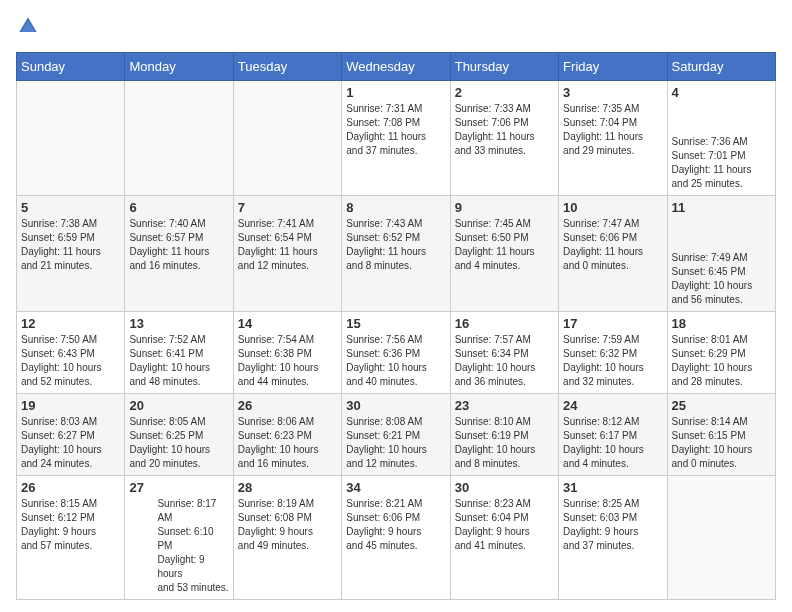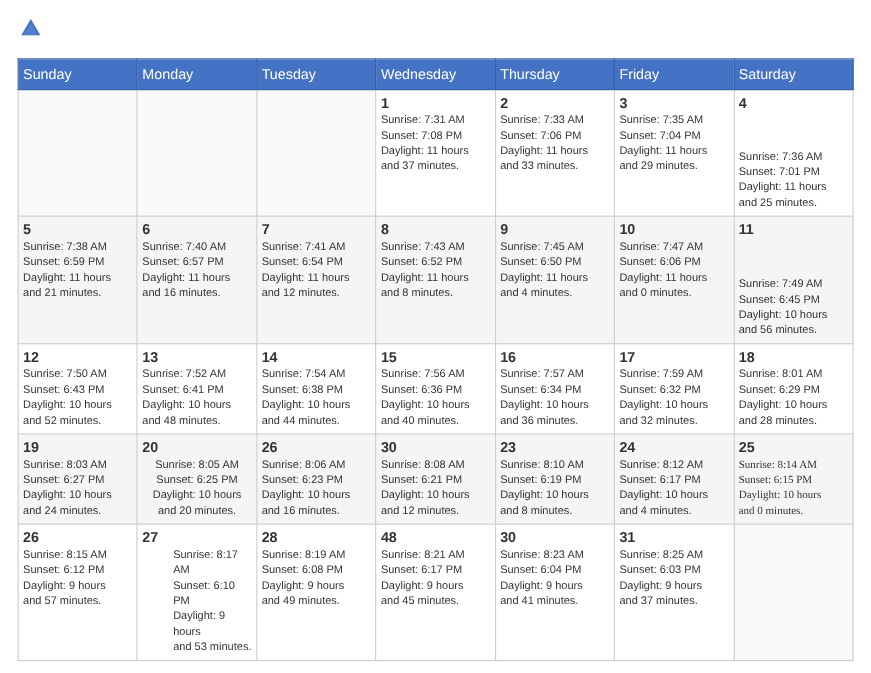--- a/index.html
+++ b/index.html
@@ -266,21 +266,21 @@
       <tr>
         <td>
           <span class="day-num">19</span>
           <div class="day-info" style="white-space: pre-line;">Sunrise: 8:03 AM
 Sunset: 6:27 PM
 Daylight: 10 hours
 and 24 minutes.</div>
         </td>
         <td>
           <span class="day-num">20</span>
-          <div class="day-info" style="white-space: pre-line; text-align: center;">Sunrise: 8:05 AM
+          <div class="day-info" style="white-space: pre-line;">Sunrise: 8:05 AM
 Sunset: 6:25 PM
 Daylight: 10 hours
 and 20 minutes.</div>
         </td>
         <td>
           <span class="day-num">26</span>
           <div class="day-info" style="white-space: pre-line;">Sunrise: 8:06 AM
 Sunset: 6:23 PM
 Daylight: 10 hours
 and 16 minutes.</div>
@@ -301,21 +301,21 @@
         </td>
         <td>
           <span class="day-num">24</span>
           <div class="day-info" style="white-space: pre-line;">Sunrise: 8:12 AM
 Sunset: 6:17 PM
 Daylight: 10 hours
 and 4 minutes.</div>
         </td>
         <td>
           <span class="day-num">25</span>
-          <div class="day-info" style="white-space: pre-line; font-family: Liberation Serif, serif;">Sunrise: 8:14 AM
+          <div class="day-info" style="white-space: pre-line;">Sunrise: 8:14 AM
 Sunset: 6:15 PM
 Daylight: 10 hours
 and 0 minutes.</div>
         </td>
       </tr>
       <tr>
         <td>
           <span class="day-num">26</span>
           <div class="day-info" style="white-space: pre-line;">Sunrise: 8:15 AM
 Sunset: 6:12 PM
@@ -330,23 +330,23 @@
 and 53 minutes.</div>
         </td>
         <td>
           <span class="day-num">28</span>
           <div class="day-info" style="white-space: pre-line;">Sunrise: 8:19 AM
 Sunset: 6:08 PM
 Daylight: 9 hours
 and 49 minutes.</div>
         </td>
         <td>
-          <span class="day-num">48</span>
+          <span class="day-num">34</span>
           <div class="day-info" style="white-space: pre-line;">Sunrise: 8:21 AM
-Sunset: 6:17 PM
+Sunset: 6:06 PM
 Daylight: 9 hours
 and 45 minutes.</div>
         </td>
         <td>
           <span class="day-num">30</span>
           <div class="day-info" style="white-space: pre-line;">Sunrise: 8:23 AM
 Sunset: 6:04 PM
 Daylight: 9 hours
 and 41 minutes.</div>
         </td>

